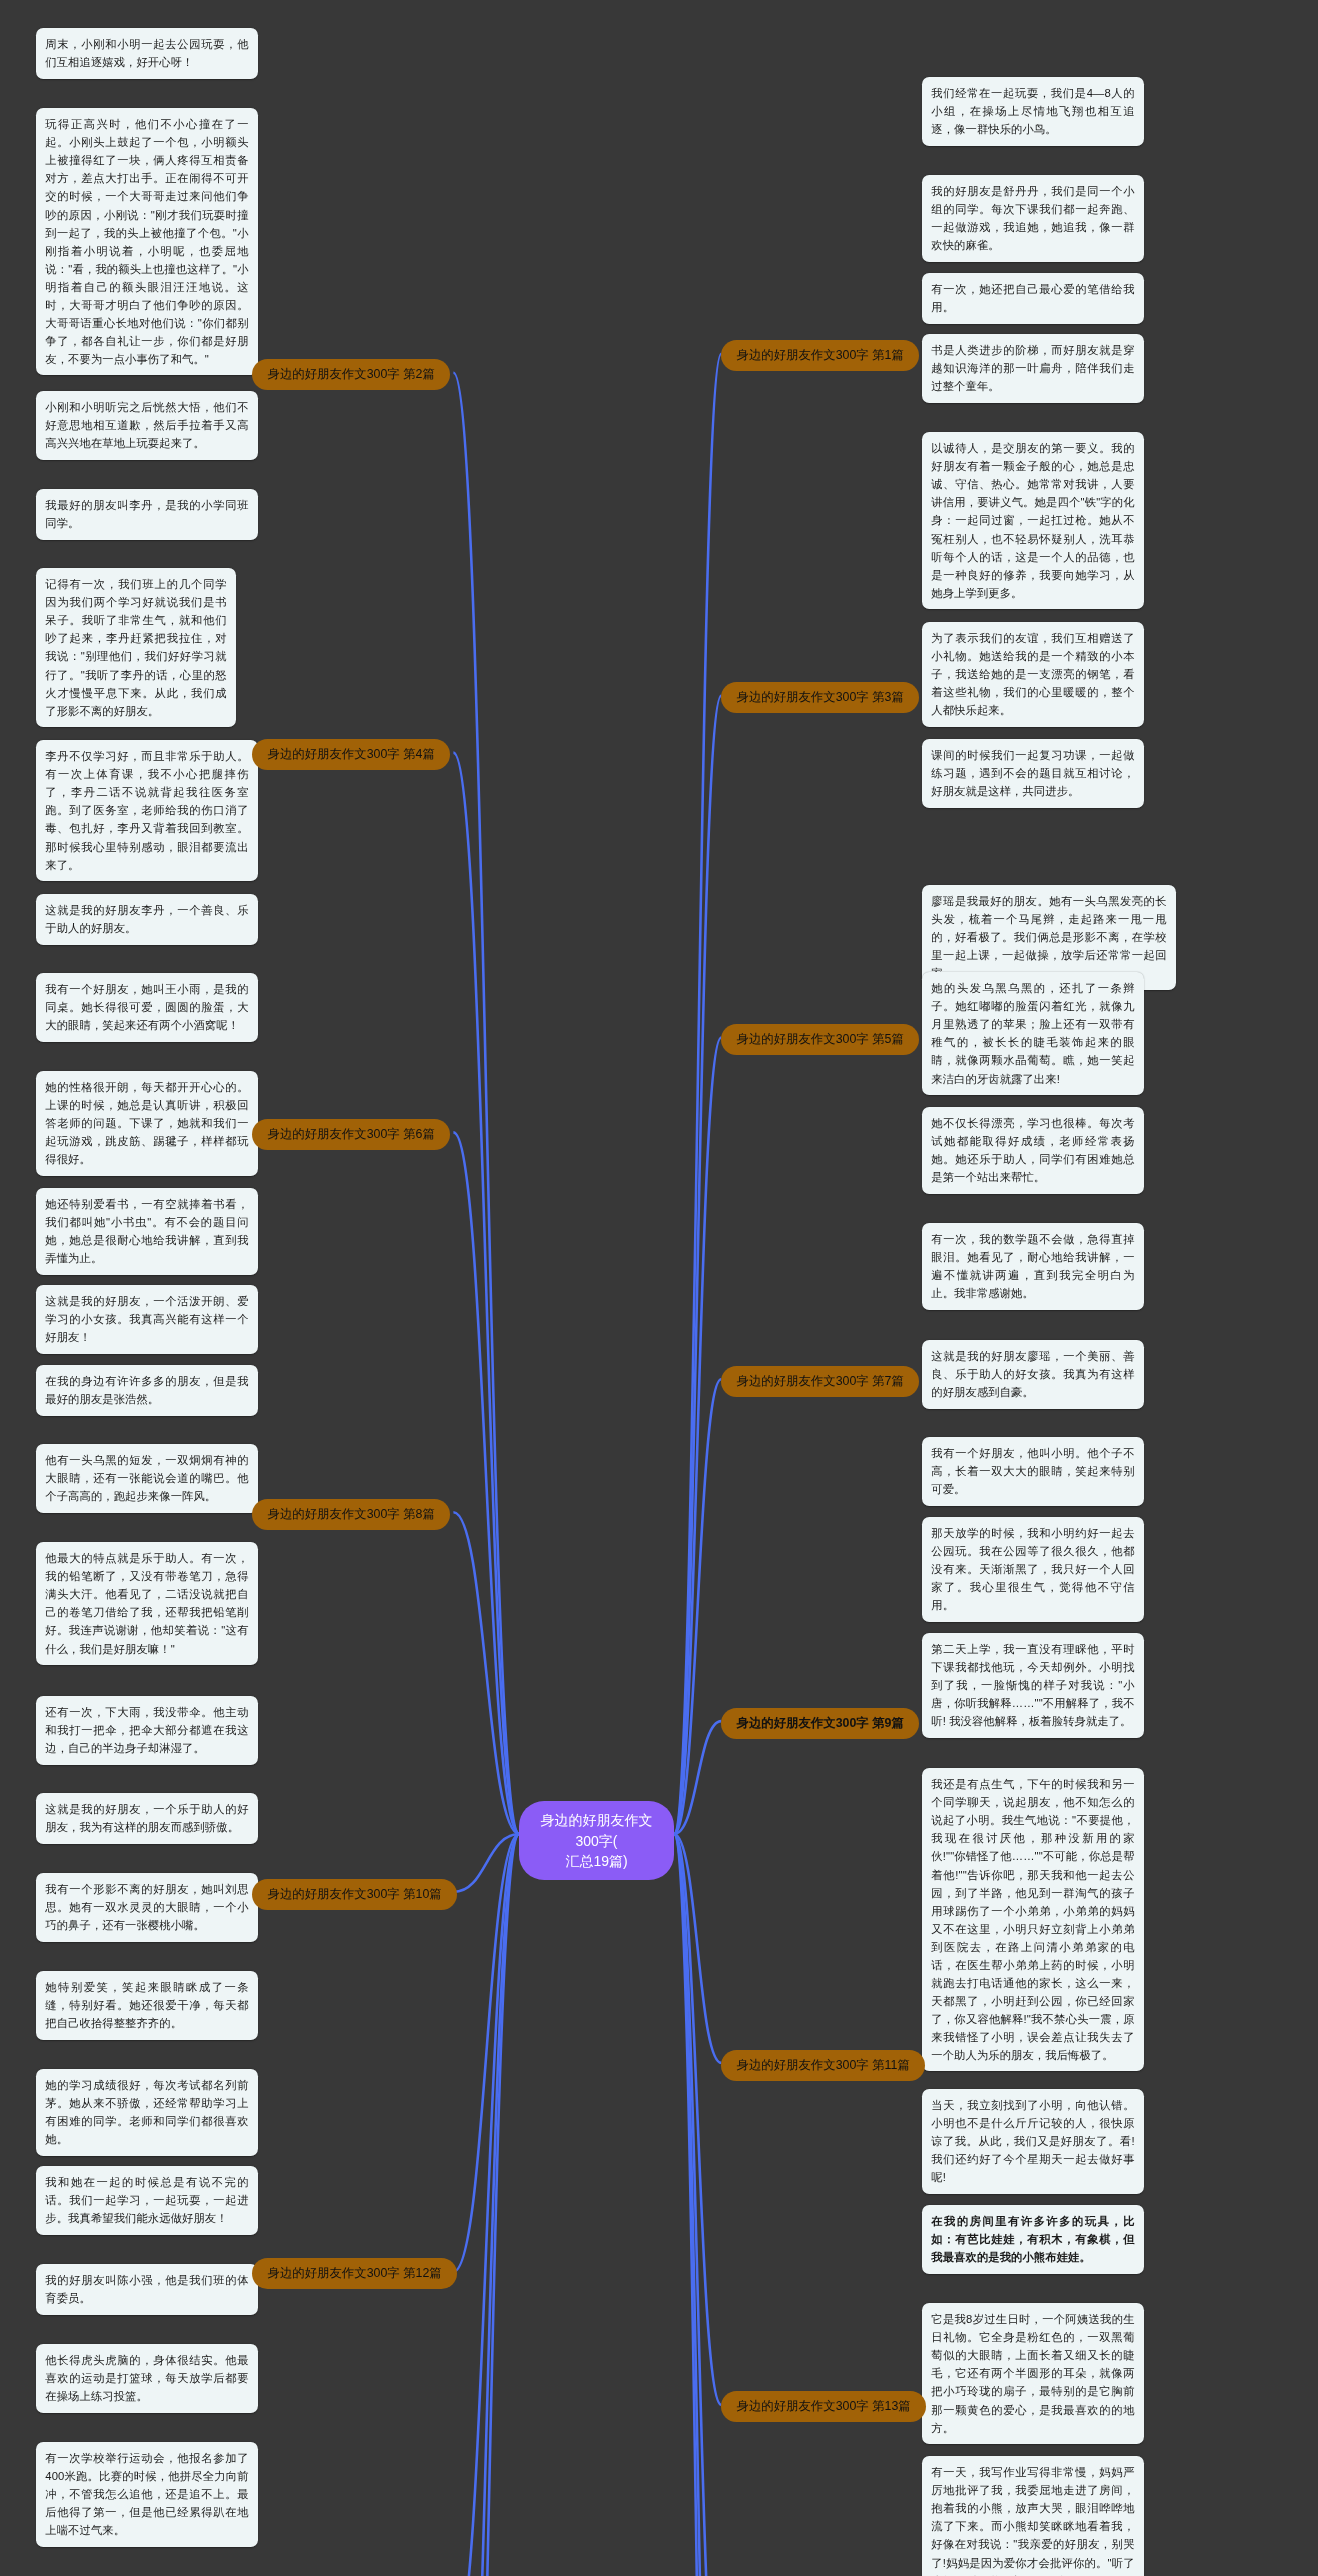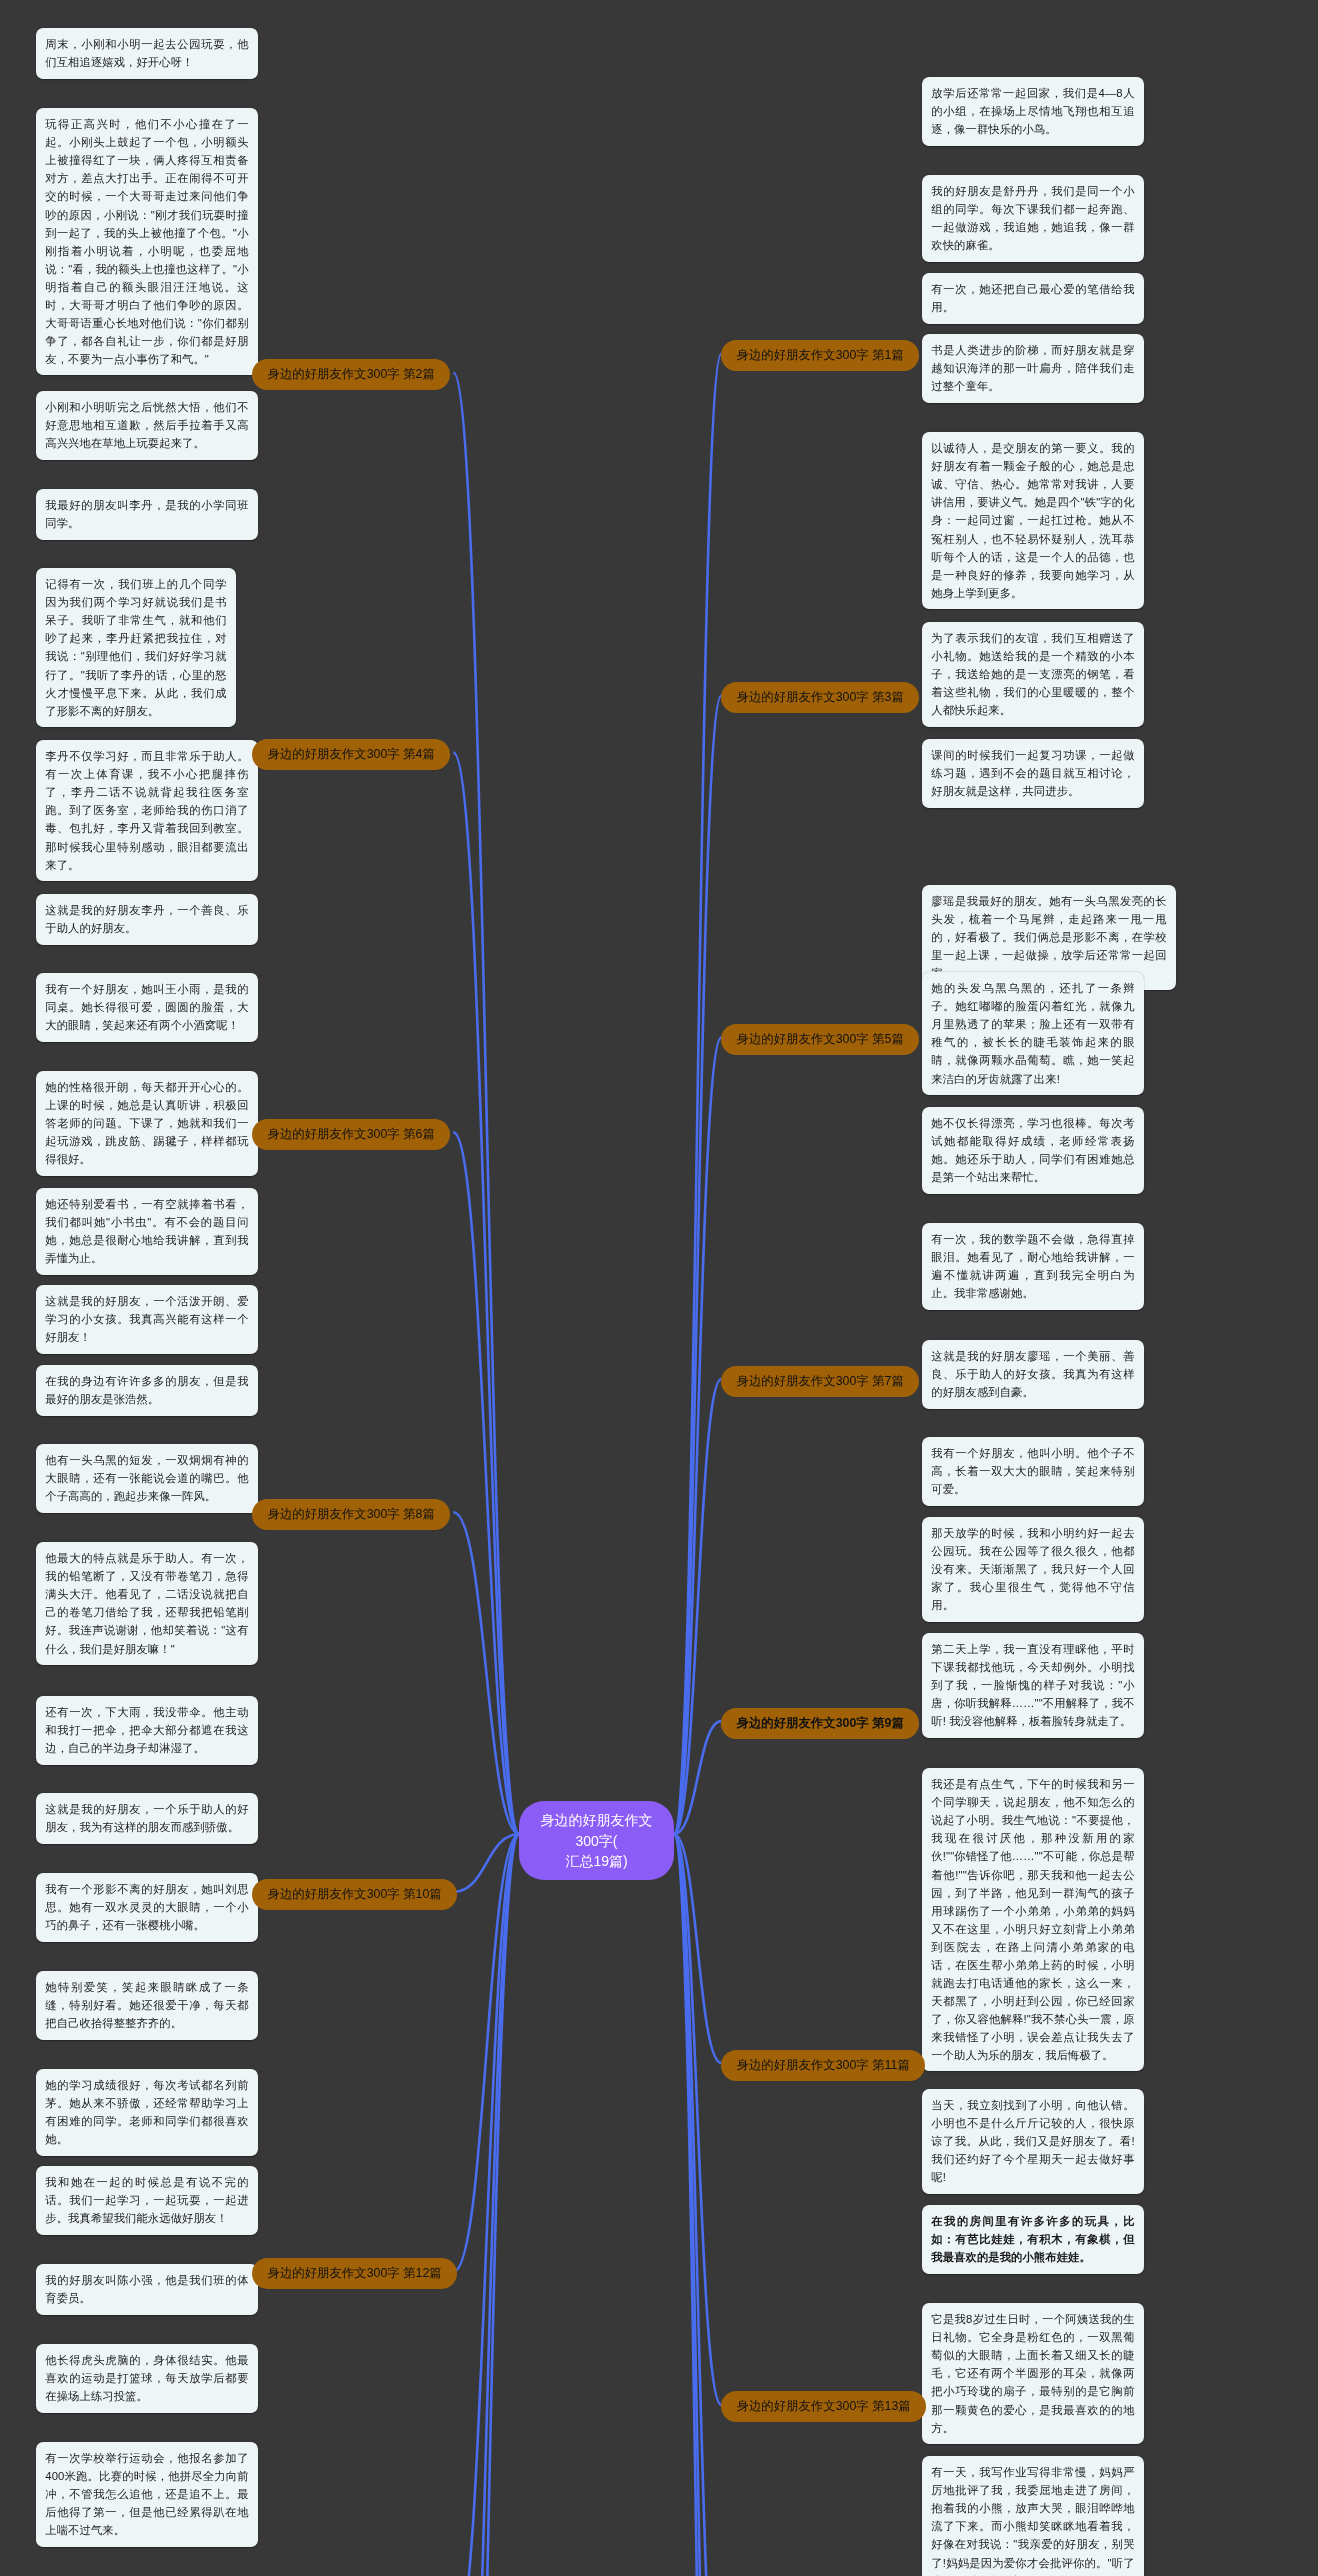--- a/index.html
+++ b/index.html
@@ -132,21 +132,21 @@
       <div class="card" style="left: 36px; width: 222px; top: 1542px;">他最大的特点就是乐于助人。有一次，我的铅笔断了，又没有带卷笔刀，急得满头大汗。他看见了，二话没说就把自己的卷笔刀借给了我，还帮我把铅笔削好。我连声说谢谢，他却笑着说："这有什么，我们是好朋友嘛！"</div>
       <div class="card" style="left: 36px; width: 222px; top: 1696px;">还有一次，下大雨，我没带伞。他主动和我打一把伞，把伞大部分都遮在我这边，自己的半边身子却淋湿了。</div>
       <div class="card" style="left: 36px; width: 222px; top: 1793px;">这就是我的好朋友，一个乐于助人的好朋友，我为有这样的朋友而感到骄傲。</div>
       <div class="card" style="left: 36px; width: 222px; top: 1873px;">我有一个形影不离的好朋友，她叫刘思思。她有一双水灵灵的大眼睛，一个小巧的鼻子，还有一张樱桃小嘴。</div>
       <div class="card" style="left: 36px; width: 222px; top: 1971px;">她特别爱笑，笑起来眼睛眯成了一条缝，特别好看。她还很爱干净，每天都把自己收拾得整整齐齐的。</div>
       <div class="card" style="left: 36px; width: 222px; top: 2069px;">她的学习成绩很好，每次考试都名列前茅。她从来不骄傲，还经常帮助学习上有困难的同学。老师和同学们都很喜欢她。</div>
       <div class="card" style="left: 36px; width: 222px; top: 2166px;">我和她在一起的时候总是有说不完的话。我们一起学习，一起玩耍，一起进步。我真希望我们能永远做好朋友！</div>
       <div class="card" style="left: 36px; width: 222px; top: 2264px;">我的好朋友叫陈小强，他是我们班的体育委员。</div>
       <div class="card" style="left: 36px; width: 222px; top: 2344px;">他长得虎头虎脑的，身体很结实。他最喜欢的运动是打篮球，每天放学后都要在操场上练习投篮。</div>
       <div class="card" style="left: 36px; width: 222px; top: 2442px;">有一次学校举行运动会，他报名参加了400米跑。比赛的时候，他拼尽全力向前冲，不管我怎么追他，还是追不上。最后他得了第一，但是他已经累得趴在地上喘不过气来。</div>
-      <div class="card" style="left: 922px; width: 222px; top: 77px;">放学后还常常一起回家，我们是4—8人的小组，在操场上尽情地飞翔也相互追逐，像一群快乐的小鸟。</div>
+      <div class="card" style="left: 922px; width: 222px; top: 77px;">我们经常在一起玩耍，我们是4—8人的小组，在操场上尽情地飞翔也相互追逐，像一群快乐的小鸟。</div>
       <div class="card" style="left: 922px; width: 222px; top: 175px;">我的好朋友是舒丹丹，我们是同一个小组的同学。每次下课我们都一起奔跑、一起做游戏，我追她，她追我，像一群欢快的麻雀。</div>
       <div class="card" style="left: 922px; width: 222px; top: 273px;">有一次，她还把自己最心爱的笔借给我用。</div>
       <div class="card" style="left: 922px; width: 222px; top: 334px;">书是人类进步的阶梯，而好朋友就是穿越知识海洋的那一叶扁舟，陪伴我们走过整个童年。</div>
       <div class="card" style="left: 922px; width: 222px; top: 432px;">以诚待人，是交朋友的第一要义。我的好朋友有着一颗金子般的心，她总是忠诚、守信、热心。她常常对我讲，人要讲信用，要讲义气。她是四个"铁"字的化身：一起同过窗，一起扛过枪。她从不冤枉别人，也不轻易怀疑别人，洗耳恭听每个人的话，这是一个人的品德，也是一种良好的修养，我要向她学习，从她身上学到更多。</div>
       <div class="card" style="left: 922px; width: 222px; top: 622px;">为了表示我们的友谊，我们互相赠送了小礼物。她送给我的是一个精致的小本子，我送给她的是一支漂亮的钢笔，看着这些礼物，我们的心里暖暖的，整个人都快乐起来。</div>
       <div class="card" style="left: 922px; width: 222px; top: 739px;">课间的时候我们一起复习功课，一起做练习题，遇到不会的题目就互相讨论，好朋友就是这样，共同进步。</div>
       <div class="card" style="left: 922px; width: 254px; top: 885px;">廖瑶是我最好的朋友。她有一头乌黑发亮的长头发，梳着一个马尾辫，走起路来一甩一甩的，好看极了。我们俩总是形影不离，在学校里一起上课，一起做操，放学后还常常一起回家。</div>
       <div class="card" style="left: 922px; width: 222px; top: 972px;">她的头发乌黑乌黑的，还扎了一条辫子。她红嘟嘟的脸蛋闪着红光，就像九月里熟透了的苹果；脸上还有一双带有稚气的，被长长的睫毛装饰起来的眼睛，就像两颗水晶葡萄。瞧，她一笑起来洁白的牙齿就露了出来!</div>
       <div class="card" style="left: 922px; width: 222px; top: 1107px;">她不仅长得漂亮，学习也很棒。每次考试她都能取得好成绩，老师经常表扬她。她还乐于助人，同学们有困难她总是第一个站出来帮忙。</div>
       <div class="card" style="left: 922px; width: 222px; top: 1223px;">有一次，我的数学题不会做，急得直掉眼泪。她看见了，耐心地给我讲解，一遍不懂就讲两遍，直到我完全明白为止。我非常感谢她。</div>

